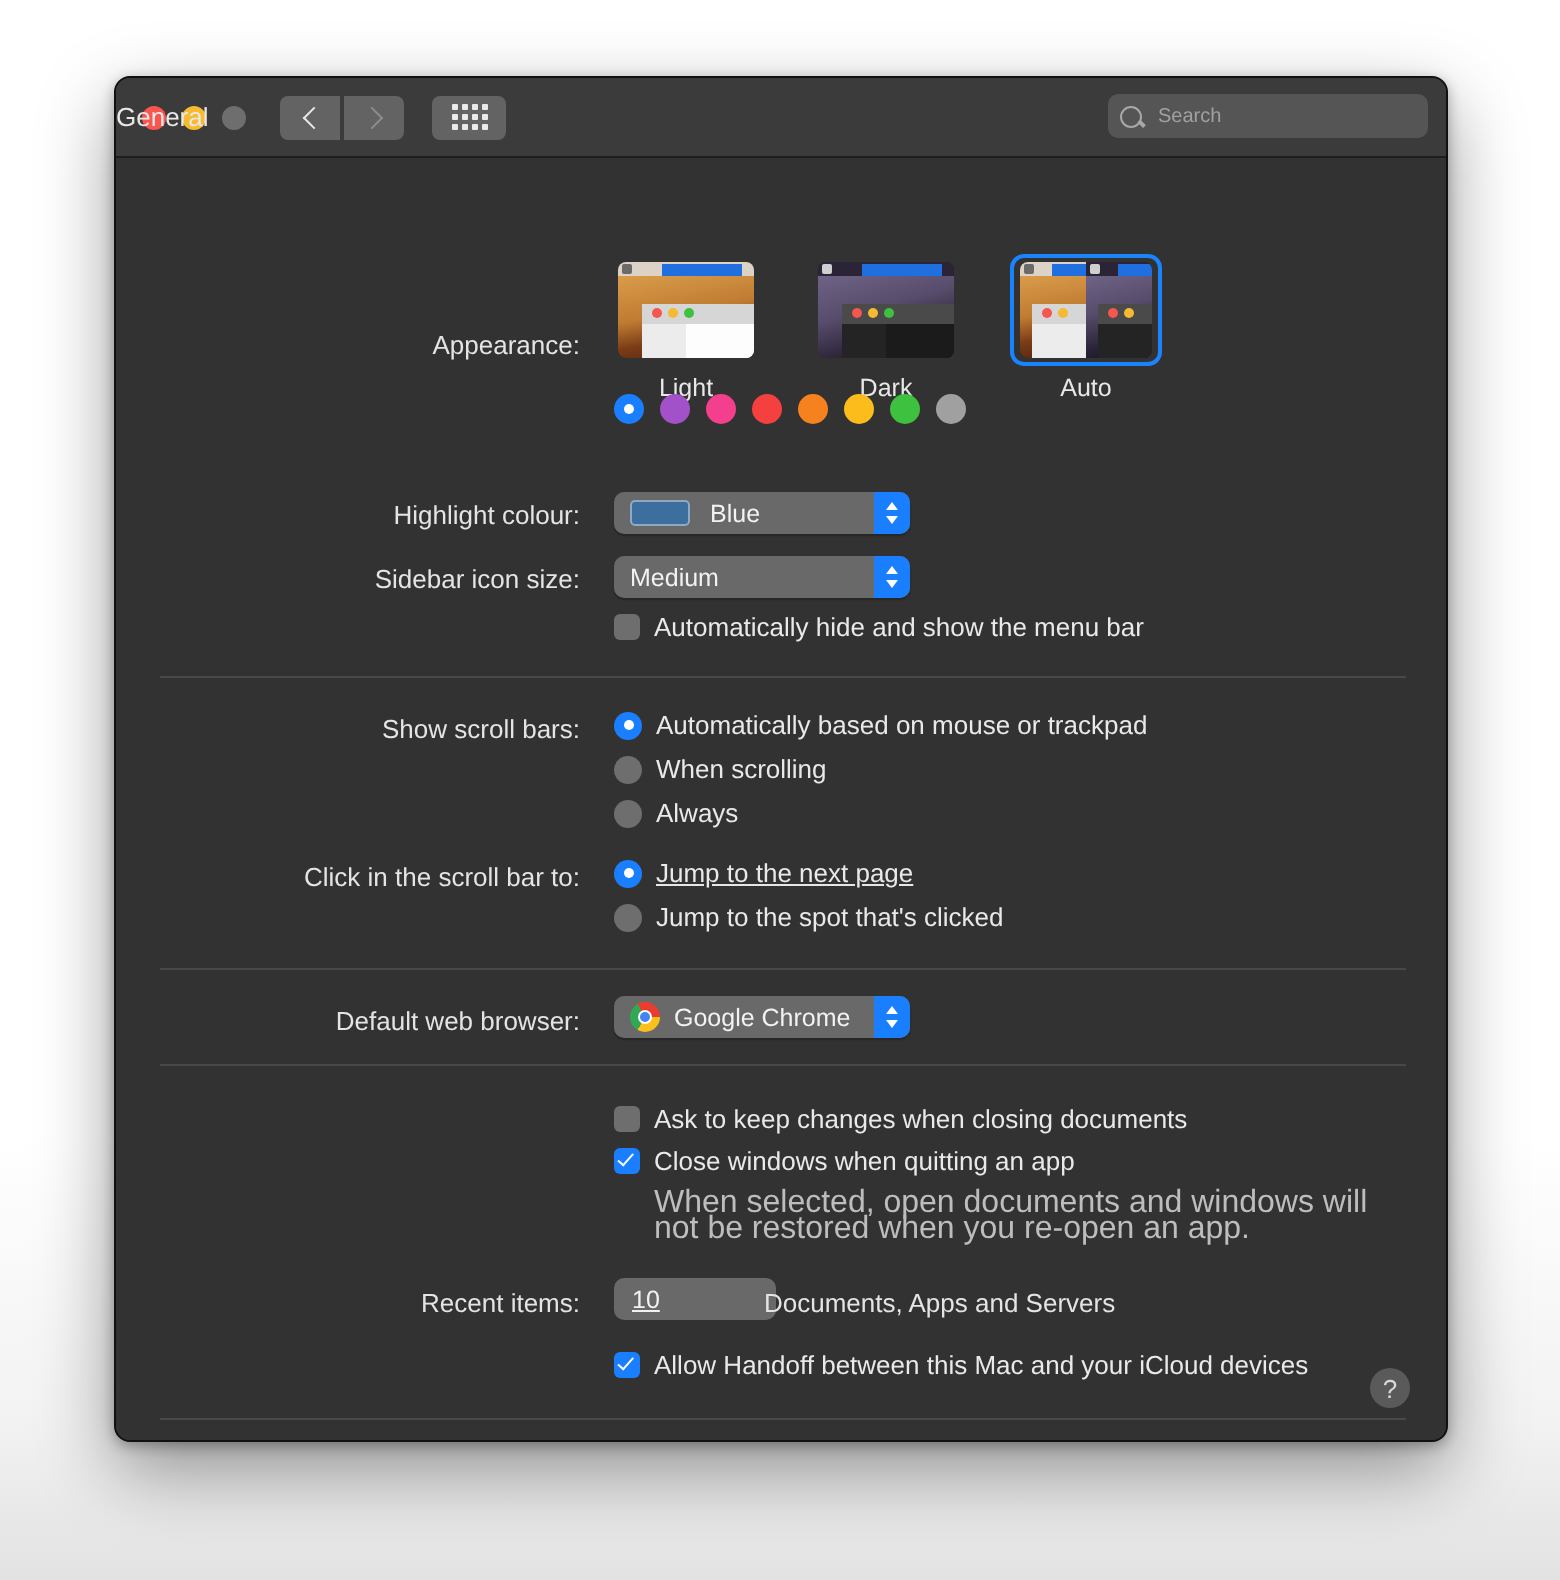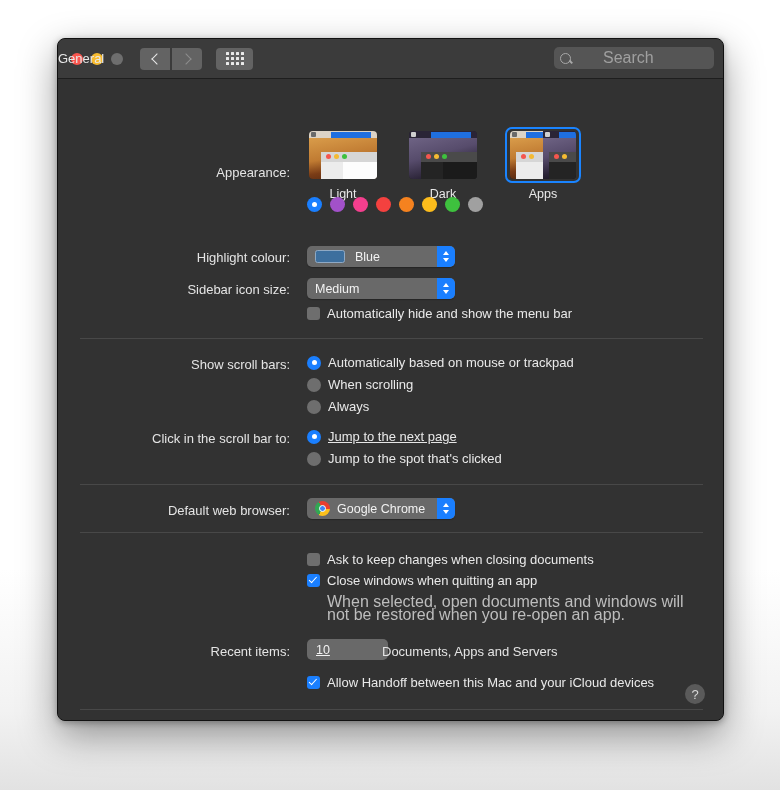--- a/index.html
+++ b/index.html
@@ -109,24 +109,23 @@
   }
   .searchbox .mag:after {
     content:""; position:absolute;
     width: 4px; height: 1.5px;
     background: #a8a8a8;
     transform: rotate(45deg);
     right: -3px; bottom: 0px;
   }
   .searchbox input {
     background: transparent; border: 0; outline: none;
-    color: #ffffff; font-size: 16px;
+    color: #ffffff; font-size: 10px;
     font-family: "Liberation Sans", sans-serif;
     width: 100%;
-    margin-left: 24px;
   }
   .searchbox input::placeholder { color: #a0a0a0; }
 
   
   .content {
     position: relative;
     height: calc(100% - 39px);
     background: #323232;
     color: #e6e6e6;
     font-size: 13px;
@@ -444,21 +443,21 @@
                 <div class="apple"></div>
                 <div class="win"></div>
                 <div class="winbar"></div>
                 <div class="tdots" style="left:11px; top:23px;">
                     <i class="r1"></i>
                     <i class="y1"></i>
                   </div>
               </div>
             </div>
           </div>
-          <div class="appname">Apps</div>
+          <div class="appname">Auto</div>
         </div>
       </div>
 
       <div class="accents">
         <span class="swatch sel" style="background:#1a7fff">
             <i class="inner"></i>
           </span>
         <span class="swatch" style="background:#a251c9"></span>
         <span class="swatch" style="background:#f43f8e"></span>
         <span class="swatch" style="background:#f4413f"></span>

